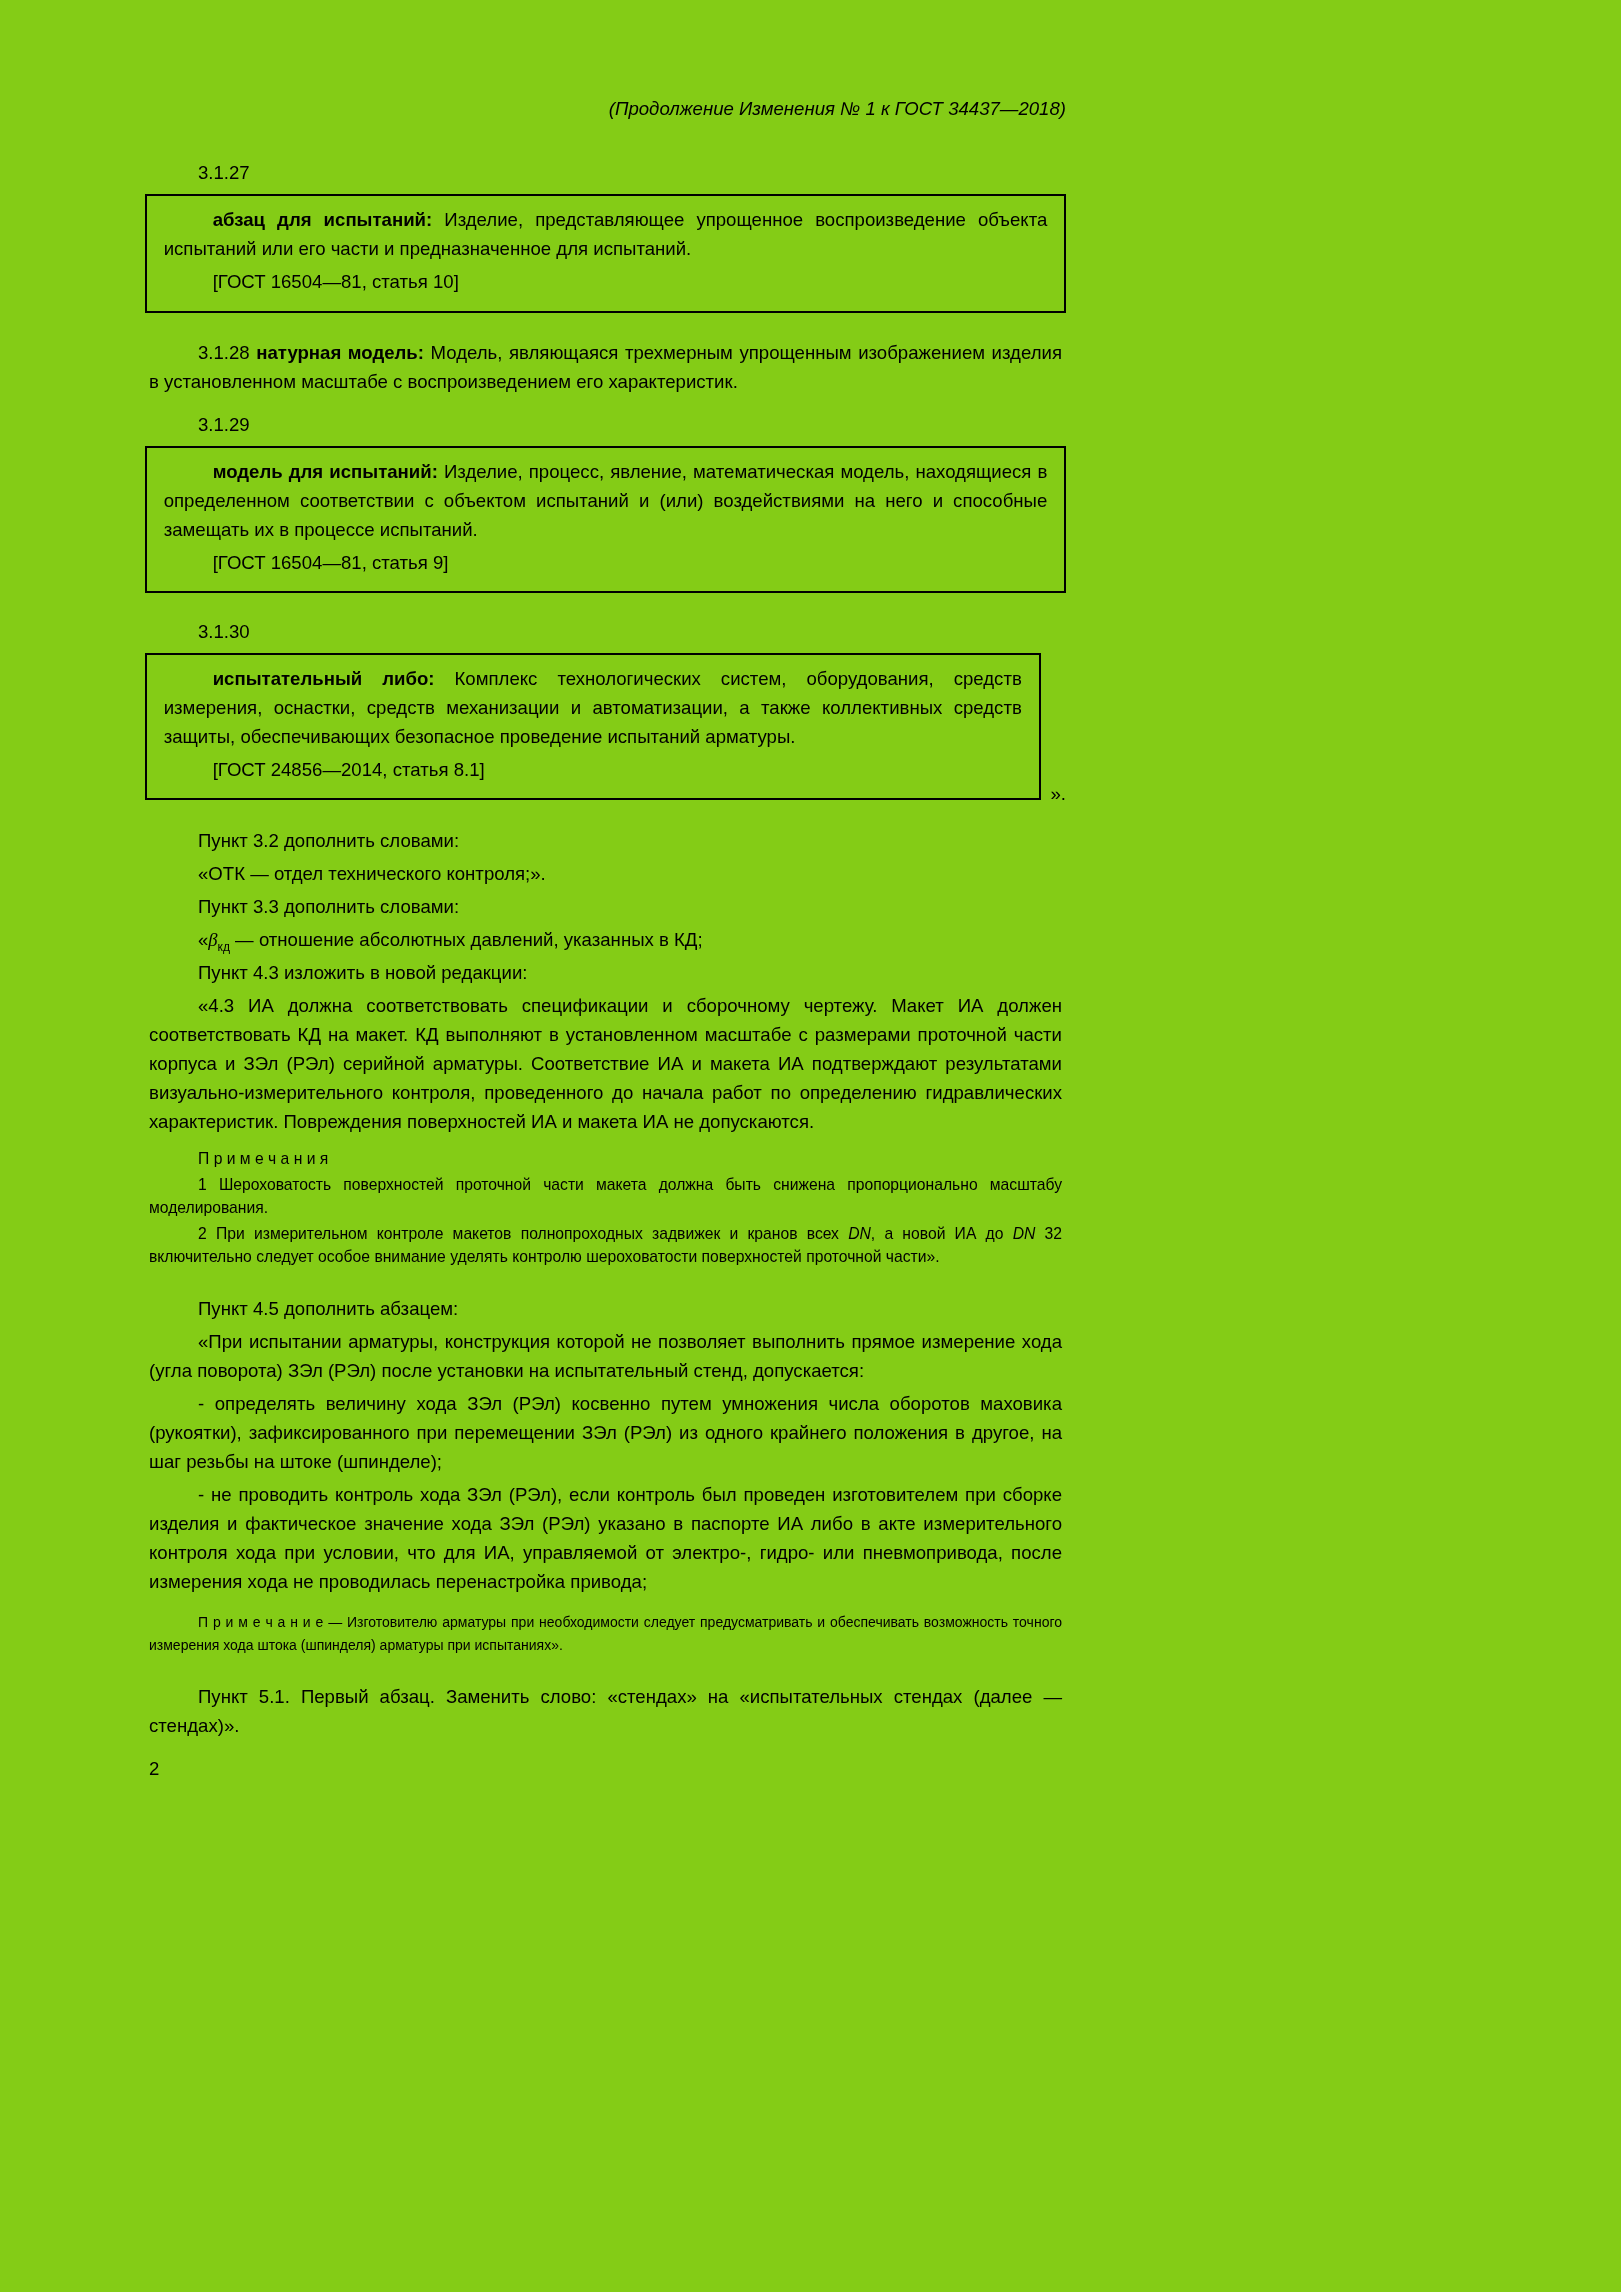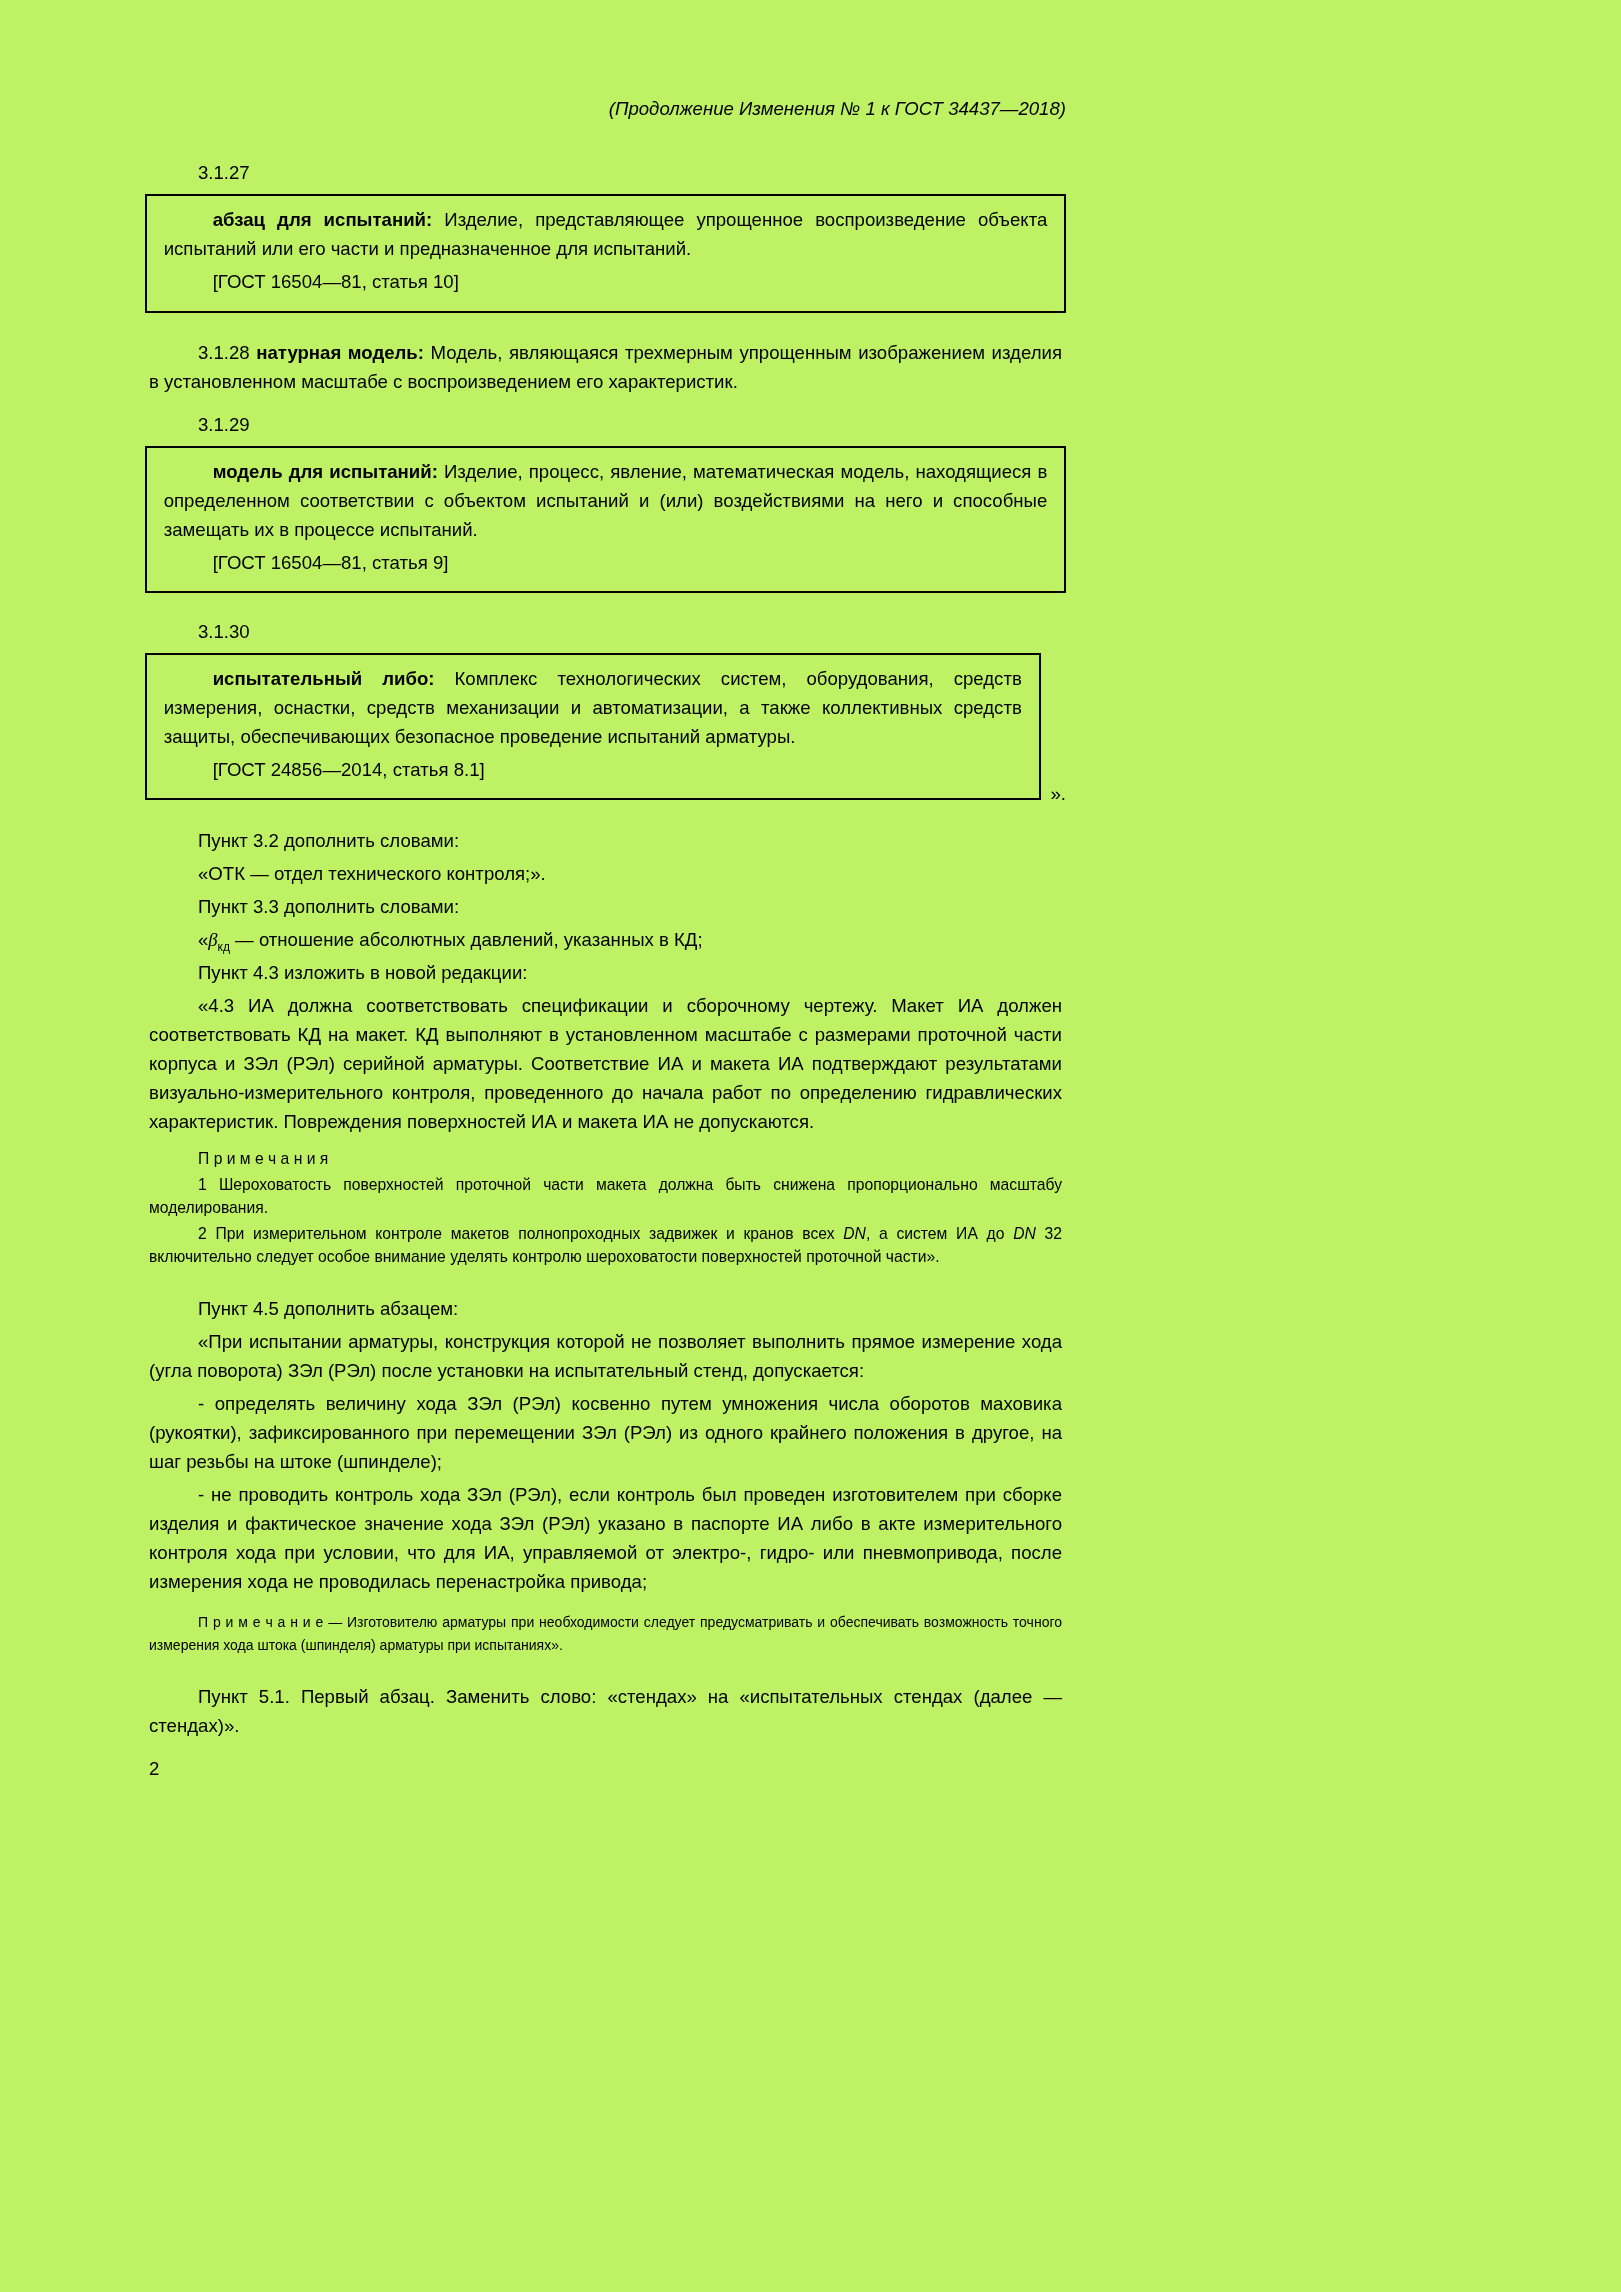--- a/index.html
+++ b/index.html
@@ -1,20 +1,20 @@
 <!DOCTYPE html>
 <html><head>
 <meta charset="utf-8">
 <style>
   html, body { margin: 0; padding: 0; background: #ffffff; }
   .page {
     position: relative;
     width: 1621px;
     height: 2293px;
-    background: #bef264;
+    background: #84cc16;
     color: #000000;
     font-family: "Liberation Sans", sans-serif;
     font-size: 18.6px;
     line-height: 29px;
     overflow: hidden;
   }
   .content {
     position: absolute;
     left: 145px;
     top: 94px;
@@ -81,21 +81,21 @@
     <p class="para indent sect-sp">Пункт 3.2 дополнить словами:</p>
     <p class="para indent">«ОТК — отдел технического контроля;».</p>
     <p class="para indent">Пункт 3.3 дополнить словами:</p>
     <p class="para indent"><span>«</span><span style="font-style: italic; font-family: &quot;Liberation Serif&quot;, serif;">β</span><sub>кд</sub><span> — отношение абсолютных давлений, указанных в КД;</span></p>
     <p class="para indent">Пункт 4.3 изложить в новой редакции:</p>
     <p class="para indent">«4.3 ИА должна соответствовать спецификации и сборочному чертежу. Макет ИА должен соответствовать КД на макет. КД выполняют в установленном масштабе с размерами проточной части корпуса и ЗЭл (РЭл) серийной арматуры. Соответствие ИА и макета ИА подтверждают результатами визуально-измерительного контроля, проведенного до начала работ по определению гидравлических характеристик. Повреждения поверхностей ИА и макета ИА не допускаются.</p>
 
     <div class="notes">
       <p class="para indent">П р и м е ч а н и я</p>
       <p class="para indent">1 Шероховатость поверхностей проточной части макета должна быть снижена пропорционально масштабу моделирования.</p>
-      <p class="para indent"><span>2 При измерительном контроле макетов полнопроходных задвижек и кранов всех </span><span style="font-style: italic;">DN</span><span>, а систем ИА до </span><span style="font-style: italic;">DN</span><span> 32 включительно следует особое внимание уделять контролю шероховатости поверхностей проточной части».</span></p>
+      <p class="para indent"><span>2 При измерительном контроле макетов полнопроходных задвижек и кранов всех </span><span style="font-style: italic;">DN</span><span>, а новой ИА до </span><span style="font-style: italic;">DN</span><span> 32 включительно следует особое внимание уделять контролю шероховатости поверхностей проточной части».</span></p>
     </div>
 
     <p class="para indent sect-sp">Пункт 4.5 дополнить абзацем:</p>
     <p class="para indent">«При испытании арматуры, конструкция которой не позволяет выполнить прямое измерение хода (угла поворота) ЗЭл (РЭл) после установки на испытательный стенд, допускается:</p>
     <p class="para indent">- определять величину хода ЗЭл (РЭл) косвенно путем умножения числа оборотов маховика (рукоятки), зафиксированного при перемещении ЗЭл (РЭл) из одного крайнего положения в другое, на шаг резьбы на штоке (шпинделе);</p>
     <p class="para indent">- не проводить контроль хода ЗЭл (РЭл), если контроль был проведен изготовителем при сборке изделия и фактическое значение хода ЗЭл (РЭл) указано в паспорте ИА либо в акте измерительного контроля хода при условии, что для ИА, управляемой от электро-, гидро- или пневмопривода, после измерения хода не проводилась перенастройка привода;</p>
 
     <p class="para indent note-single">П р и м е ч а н и е — Изготовителю арматуры при необходимости следует предусматривать и обеспечивать возможность точного измерения хода штока (шпинделя) арматуры при испытаниях».</p>
 
     <p class="para indent sect-sp">Пункт 5.1. Первый абзац. Заменить слово: «стендах» на «испытательных стендах (далее — стендах)».</p>

